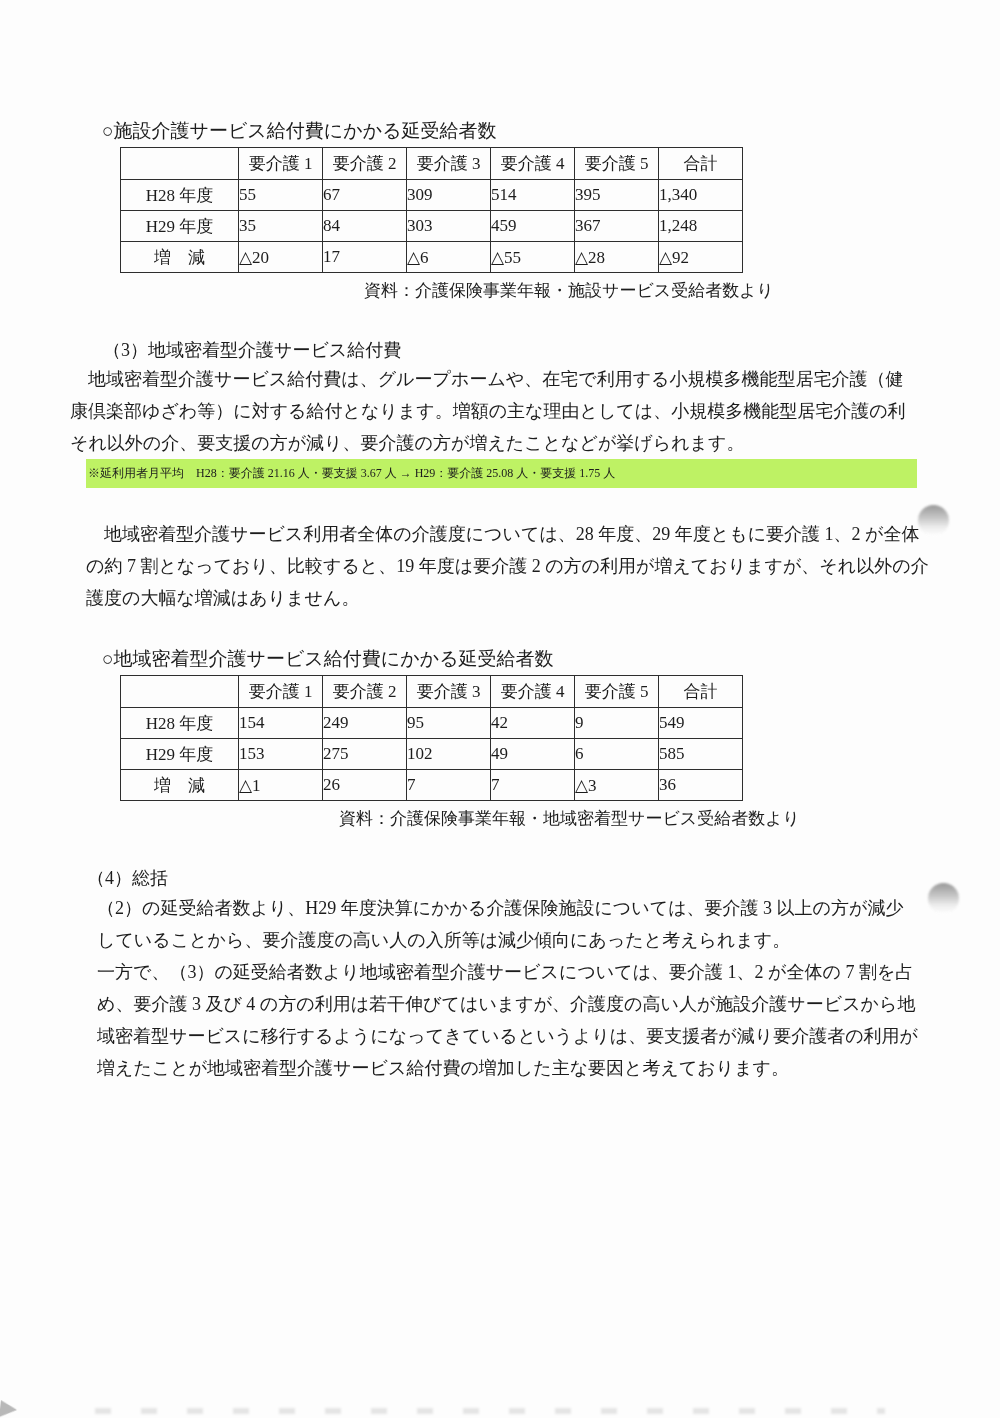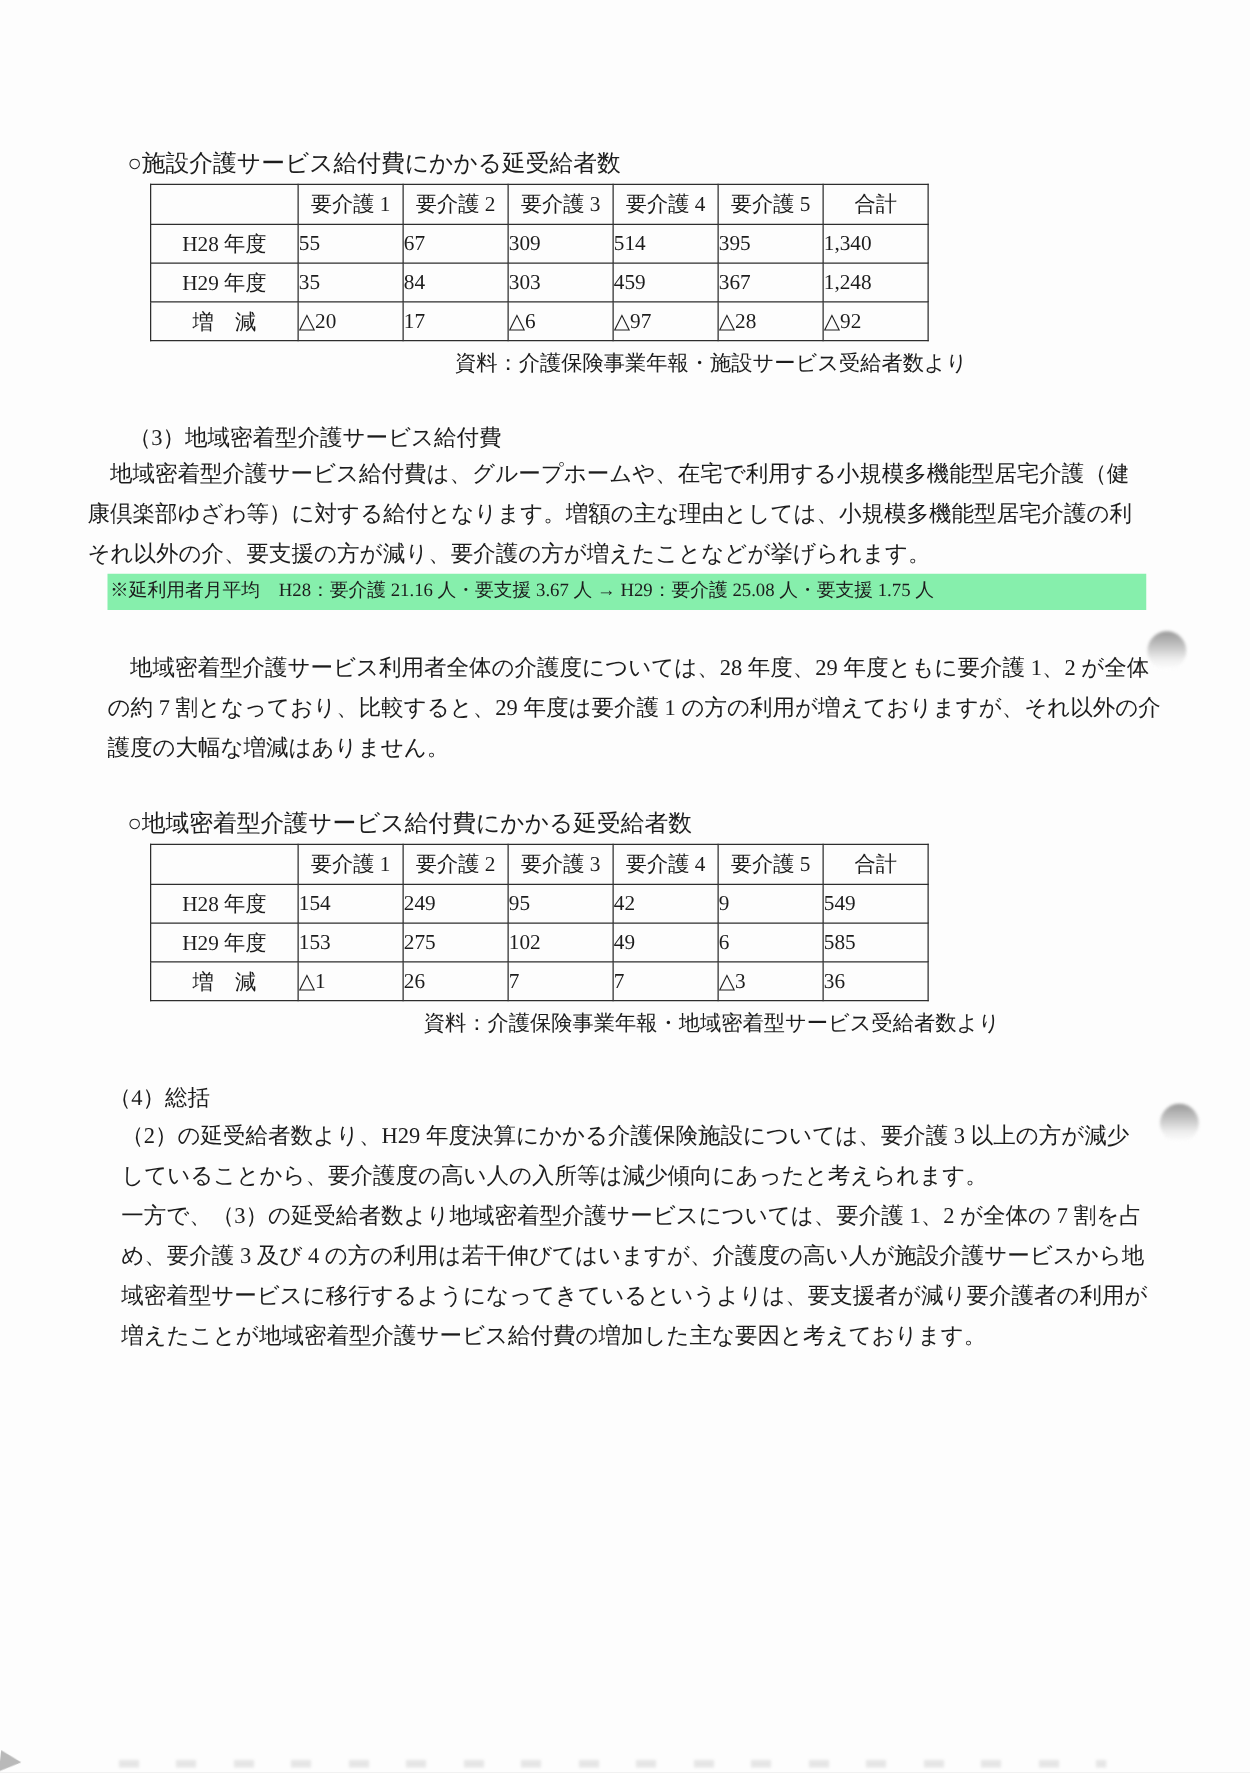--- a/index.html
+++ b/index.html
@@ -26,21 +26,21 @@
   .data-table tbody tr { height:31px; }
   .hcell  { text-align:center; }
   .rlabel { text-align:center; }
   .num    { text-align:left; padding-right:12px !important; }
 
   .para { position:absolute; }
   .para .line { line-height:32px; font-size:18px; white-space:pre; }
 
   .note-band {
     position:absolute; left:86px; top:459px; width:829px; height:29px;
-    background:#86efac; font-size:15px; line-height:29px; white-space:pre;
+    background:#bef264; font-size:12px; line-height:29px; white-space:pre;
     padding-left:2px;
   }
 
   .hole-shadow {
     position:absolute; width:31px; height:31px; border-radius:50%;
     background:linear-gradient(180deg,#8f8f8f 0%,#bdbdbd 38%,#ececec 72%,#ffffff 100%);
     filter:blur(1.3px); opacity:.9;
   }
   .scan-noise-bottom {
     position:absolute; left:95px; top:1408px; width:790px; height:6px;
@@ -101,21 +101,21 @@
           <td class="num">303</td>
           <td class="num">459</td>
           <td class="num">367</td>
           <td class="num">1,248</td>
       </tr>
         <tr class="body-row">
         <th class="rlabel">増　減</th>
         <td class="num">△20</td>
           <td class="num">17</td>
           <td class="num">△6</td>
-          <td class="num">△97</td>
+          <td class="num">△55</td>
           <td class="num">△28</td>
           <td class="num">△92</td>
       </tr>
       </tbody>
   </table>
 
   <div class="source" style="right:258px; top:279px;">資料：介護保険事業年報・施設サービス受給者数より</div>
 
   <div class="heading" style="left:103px; top:338px;">（3）地域密着型介護サービス給付費</div>
 
@@ -124,21 +124,21 @@
   <div class="line">　地域密着型介護サービス給付費は、グループホームや、在宅で利用する小規模多機能型居宅介護（健</div>
       <div class="line">康倶楽部ゆざわ等）に対する給付となります。増額の主な理由としては、小規模多機能型居宅介護の利</div>
       <div class="line">それ以外の介、要支援の方が減り、要介護の方が増えたことなどが挙げられます。</div>
     </div>
 
   <div class="note-band">※延利用者月平均　H28：要介護 21.16 人・要支援 3.67 人 → H29：要介護 25.08 人・要支援 1.75 人</div>
 
   <div class="para" style="left:86px; top:518px;">
 
   <div class="line">　地域密着型介護サービス利用者全体の介護度については、28 年度、29 年度ともに要介護 1、2 が全体</div>
-      <div class="line">の約 7 割となっており、比較すると、29 年度は要介護 1 の方の利用が増えておりますが、それ以外の介</div>
+      <div class="line">の約 7 割となっており、比較すると、19 年度は要介護 2 の方の利用が増えておりますが、それ以外の介</div>
       <div class="line">護度の大幅な増減はありません。</div>
     </div>
 
   <div class="doc-title" style="left:102px; top:646px;">○地域密着型介護サービス給付費にかかる延受給者数</div>
 
   <table class="data-table" style="left:120px; top:675px;">
     <colgroup>
       <col style="width:118px">
         <col style="width:84px">
         <col style="width:84px">

